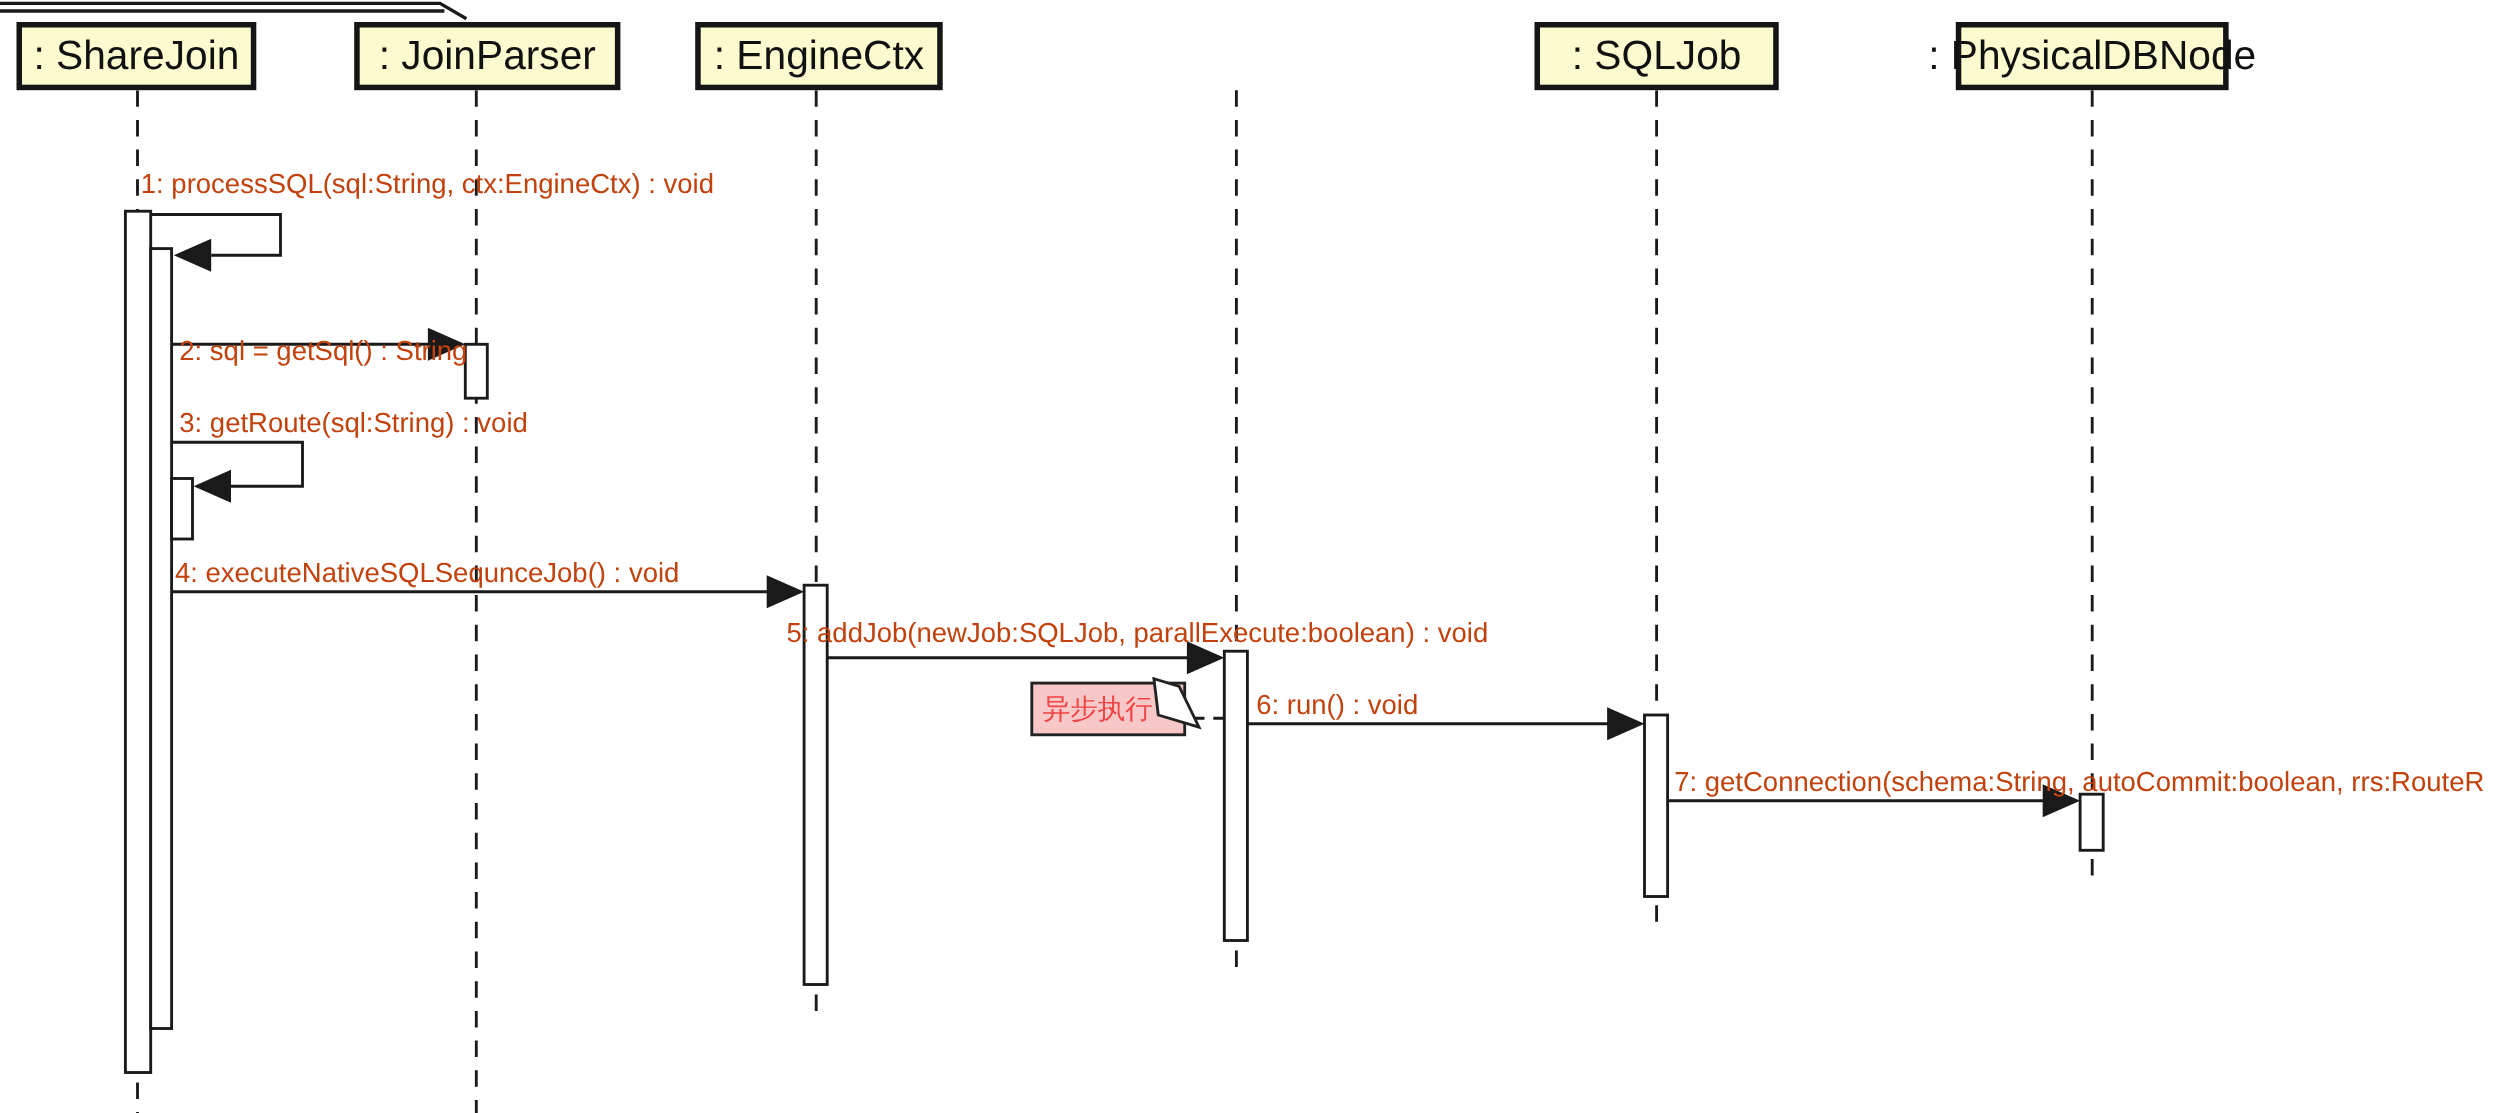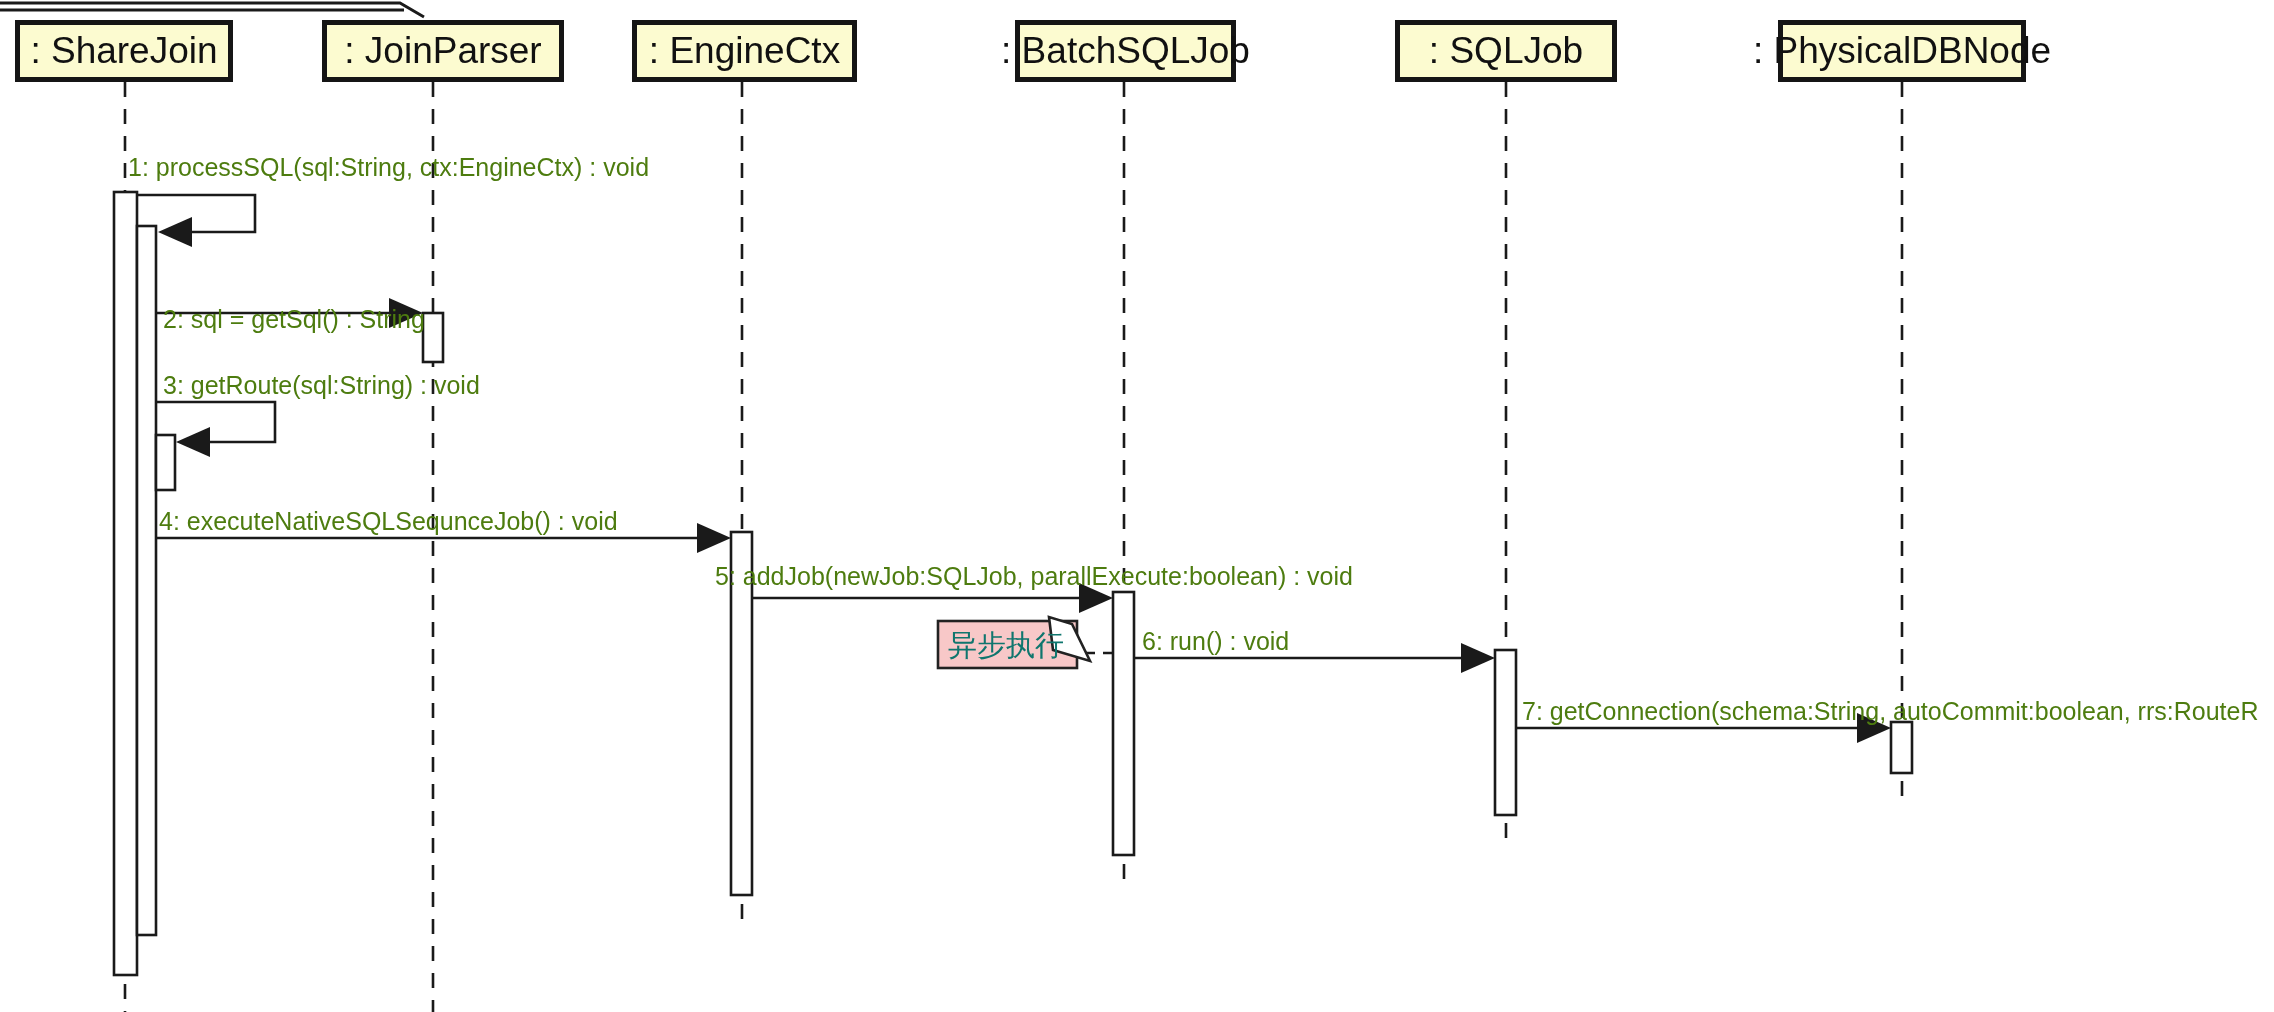--- a/index.html
+++ b/index.html
@@ -32,28 +32,28 @@
     display: flex;
     align-items: center;
     justify-content: center;
     font-size: 37px;
     color: #111111;
     white-space: nowrap;
   }
   .msg-label {
     position: absolute;
     font-size: 25px;
-    color: #4d7c0f;
+    color: #c2410c;
     white-space: nowrap;
     line-height: 28px;
   }
   .note-label {
     position: absolute;
-    font-size: 29px;
-    color: #0f766e;
+    font-size: 25px;
+    color: #ef4444;
     white-space: nowrap;
     line-height: 28px;
   }
 </style>
 </head>
 <body>
 
 <div class="stage">
 
   <svg class="layer" viewBox="0 0 2274 1012" xmlns="http://www.w3.org/2000/svg">
@@ -127,23 +127,20 @@
 
   <div class="head-box" style="left:15px;  width:218px;">
     <span>: ShareJoin</span>
   </div>
   <div class="head-box" style="left:322px; width:242px;">
     <span>: JoinParser</span>
   </div>
   <div class="head-box" style="left:632px; width:225px;">
     <span>: EngineCtx</span>
   </div>
-  <div class="head-box" style="left:1015px; width:221px;">
-    <span>: BatchSQLJob</span>
-  </div>
   <div class="head-box" style="left:1395px; width:222px;">
     <span>: SQLJob</span>
   </div>
   <div class="head-box" style="left:1778px; width:248px;">
     <span>: PhysicalDBNode</span>
   </div>
 
   <div class="msg-label" style="left:128px; top:153px;">1: processSQL(sql:String, ctx:EngineCtx) : void</div>
   <div class="msg-label" style="left:163px; top:273px;margin-top:32px;">2: sql = getSql() : String</div>
   <div class="msg-label" style="left:163px; top:371px;">3: getRoute(sql:String) : void</div>

